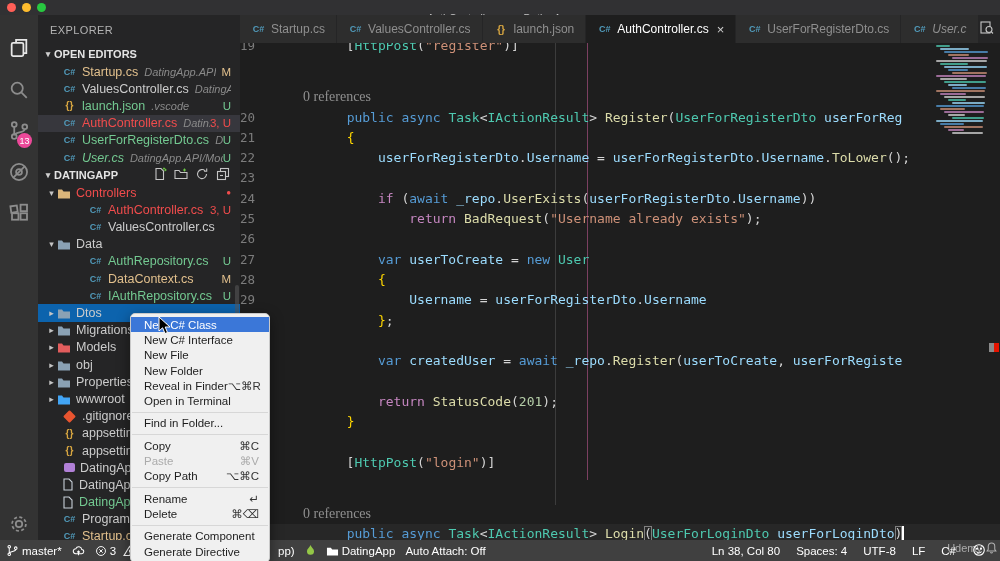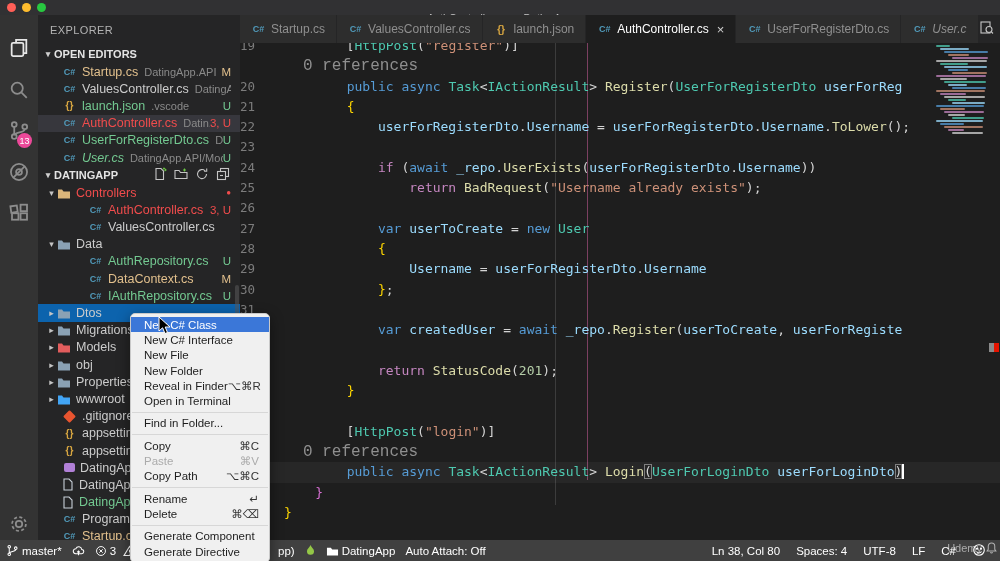--- a/index.html
+++ b/index.html
@@ -31,21 +31,21 @@
   .sect-actions svg { stroke:#c5c5c5; fill:none; stroke-width:1.1; }
   .sb-row { height:17.2px; display:flex; align-items:center; font-size:12.5px; color:#cccccc; white-space:nowrap; overflow:hidden; }
   .sb-row.sel-oe { background:#37373d; }
   .sb-row.sel-tree { background:#0c63ad; }
   .sb-row .arr { width:11px; font-size:9px; color:#c5c5c5; text-align:center; flex:none; }
   .fi { flex:none; margin-right:5px; display:inline-flex; align-items:center; justify-content:center; }
   .fi-cs { color:#519aba; font-size:9px; font-weight:bold; width:15px; }
   .fi-json { color:#d9a741; font-size:10px; font-weight:bold; width:15px; }
   .fi-git { width:9px; height:9px; background:#e8542f; transform:rotate(45deg); margin:0 8px 0 3px; border-radius:1px; }
   .fi-purple { width:11px; height:9px; background:#b180d7; border-radius:2px; margin:0 5px 0 2px; }
-  .desc { color:#8a8a8a; font-size:11px; margin-left:6px; overflow:hidden; }
+  .desc { color:#8a8a8a; font-size:11px; margin-left:6px; overflow:hidden;font-style:italic; }
   .badge { margin-left:auto; padding-right:9px; font-size:11.5px; }
   .c-norm{ color:#cccccc; } .c-mod{ color:#e2c08d; } .c-unt{ color:#73c991; } .c-err{ color:#f14c4c; }
   .italic { font-style:italic; }
   #sb-scroll { position:absolute; right:1px; top:270px; width:4px; height:140px; background:#5a5a5a; opacity:.55; border-radius:2px; }
 
   
   #tabbar { position:absolute; left:240px; top:15px; width:760px; height:28px; background:#252526; display:flex; }
   .tab { height:28px; display:flex; align-items:center; padding:0 11px; background:#2d2d2d;
     border-right:1px solid #252526; font-size:12px; color:#8f8f8f; white-space:nowrap; }
   .tab .fi { margin-right:5px; }
@@ -56,21 +56,21 @@
 
   
   #editor { position:absolute; left:240px; top:43px; width:760px; height:497px; background:#1e1e1e; overflow:hidden; }
   #code-lines { position:absolute; left:0; top:-7px; width:760px;
     font-family:"DejaVu Sans Mono", monospace; font-size:13px; }
   .row { height:20.3px; line-height:20.3px; display:flex; white-space:pre; }
   .ln { width:34px; flex:none; text-align:left; color:#7c7c7c; margin-right:10px; font-size:12.5px; }
   .ln.cur { color:#c9c9c9; }
   .code { overflow:hidden; width:649px; white-space:pre; }
   .row.active-line { background:rgba(255,255,255,0.045); }
-  .codelens { color:#8f8f8f; font-size:16px; font-family:Liberation Mono, monospace; padding-left:63px; line-height:20.3px; height:20.3px; }
+  .codelens { color:#8f8f8f; font-size:14px; font-family:Liberation Serif, serif; padding-left:63px; line-height:20.3px; height:20.3px;margin-top:31px; }
   .tk-p{color:#d4d4d4;} .tk-k{color:#569cd6;} .tk-c{color:#c586c0;} .tk-t{color:#4ec9b0;}
   .tk-f{color:#dcdcaa;} .tk-v{color:#9cdcfe;} .tk-s{color:#ce9178;} .tk-n2{color:#b5cea8;}
   .tk-g{color:#ffd700;} .tk-m{color:#da70d6;}
   .tk-e{ text-decoration-style:wavy; text-decoration-color:#f14c4c;
     text-decoration-thickness:1px; text-underline-offset:3px;margin-top:44px; }
   .tk-b{ outline:1px solid #7f7f7f; outline-offset:-1px; }
   .caret { display:inline-block; width:1.5px; height:15px; background:#ffffff; vertical-align:-3px; }
   .iguide { position:absolute; width:1px; background:#3c3c3c; }
   #iguide2 { background:#7c4061; }
   #minimap { position:absolute; right:8px; top:2px; width:56px; height:96px; }

